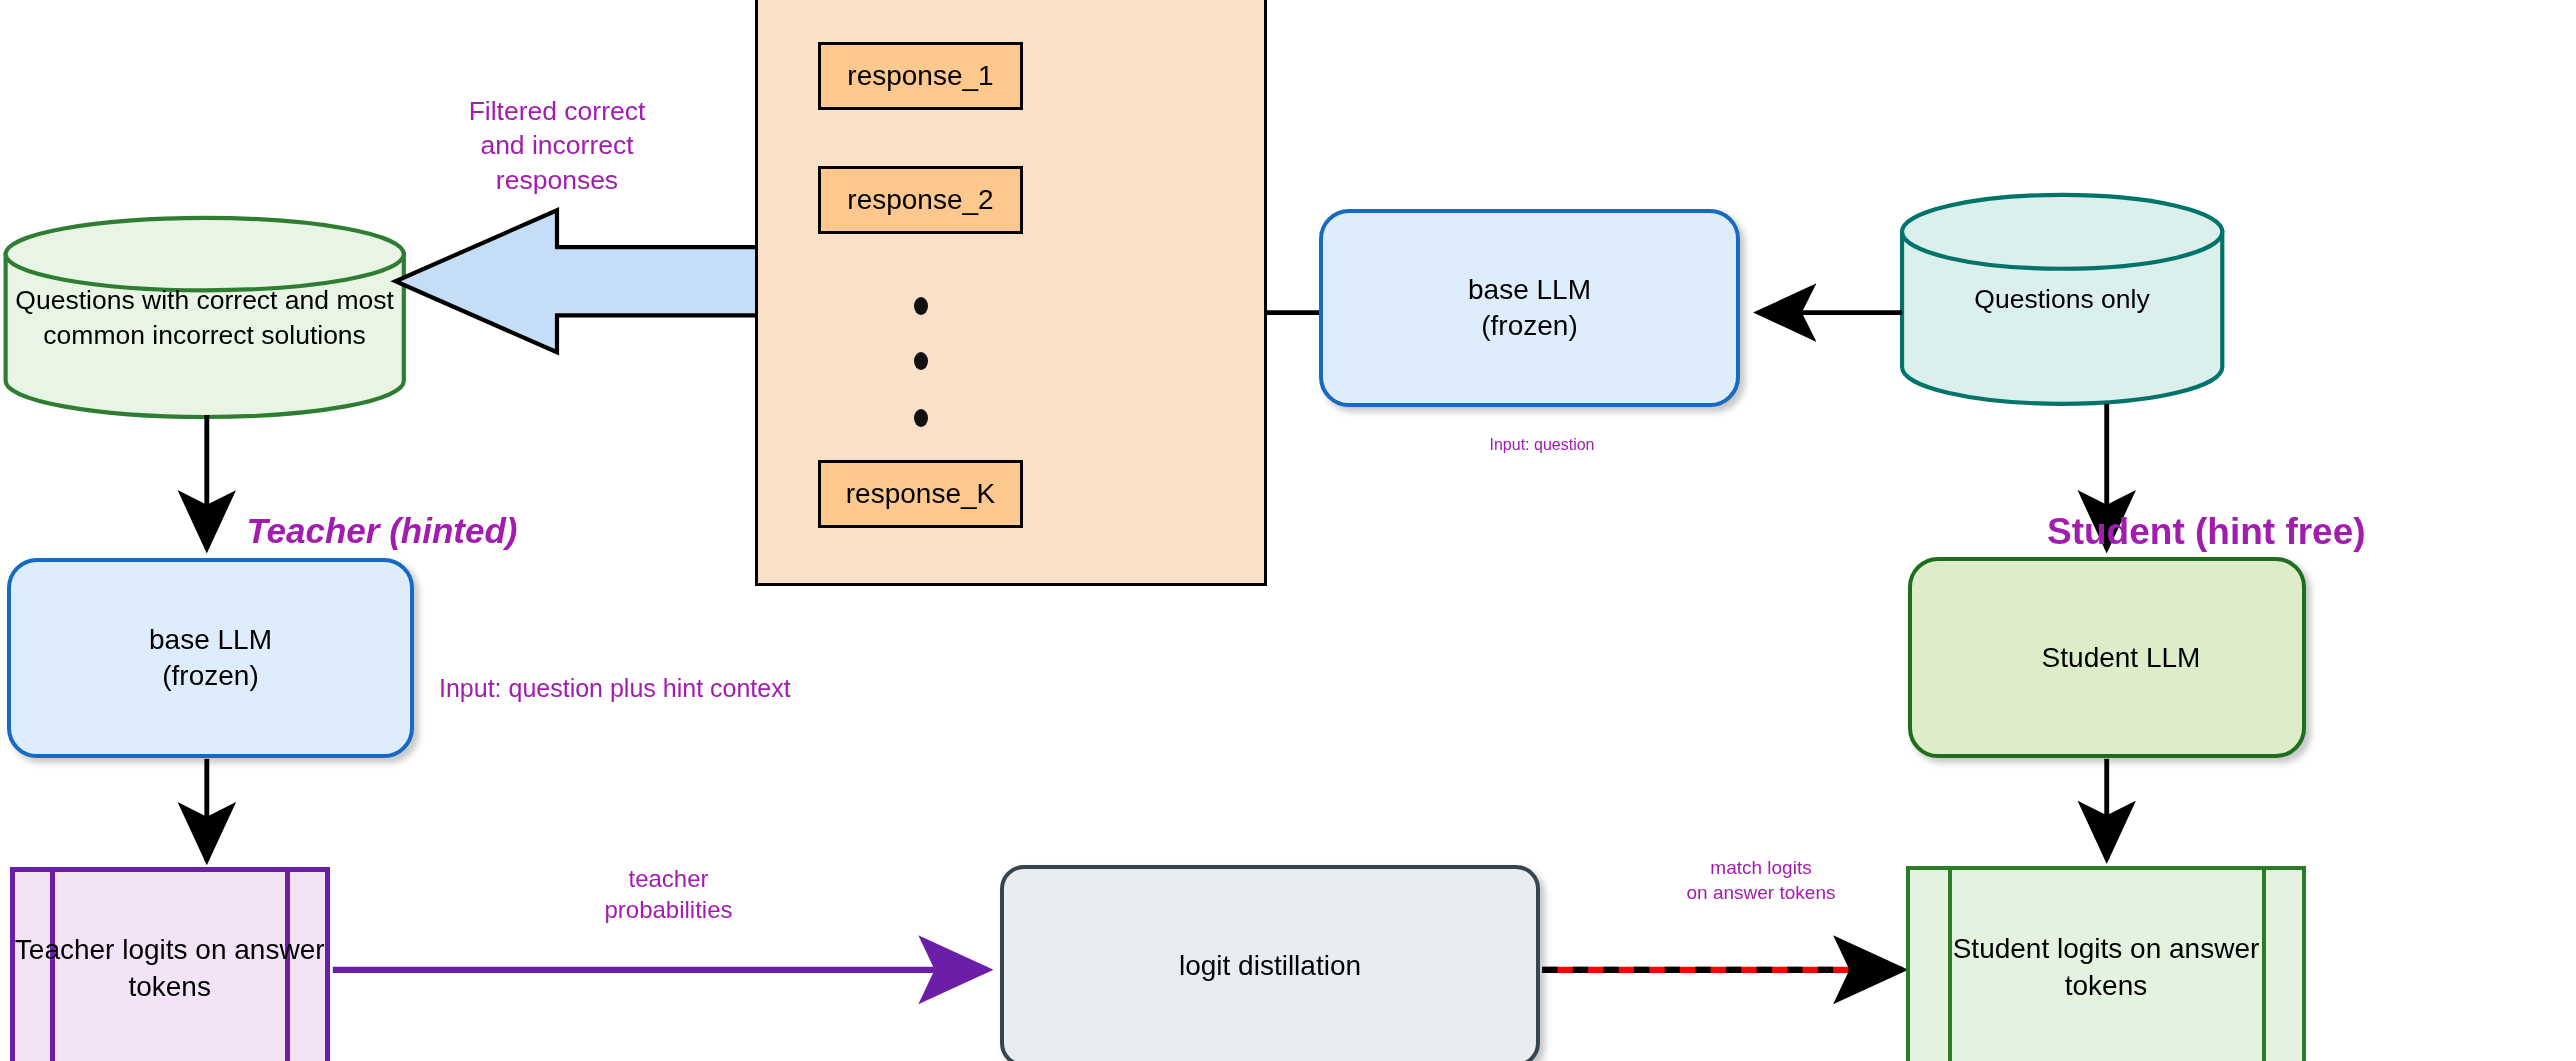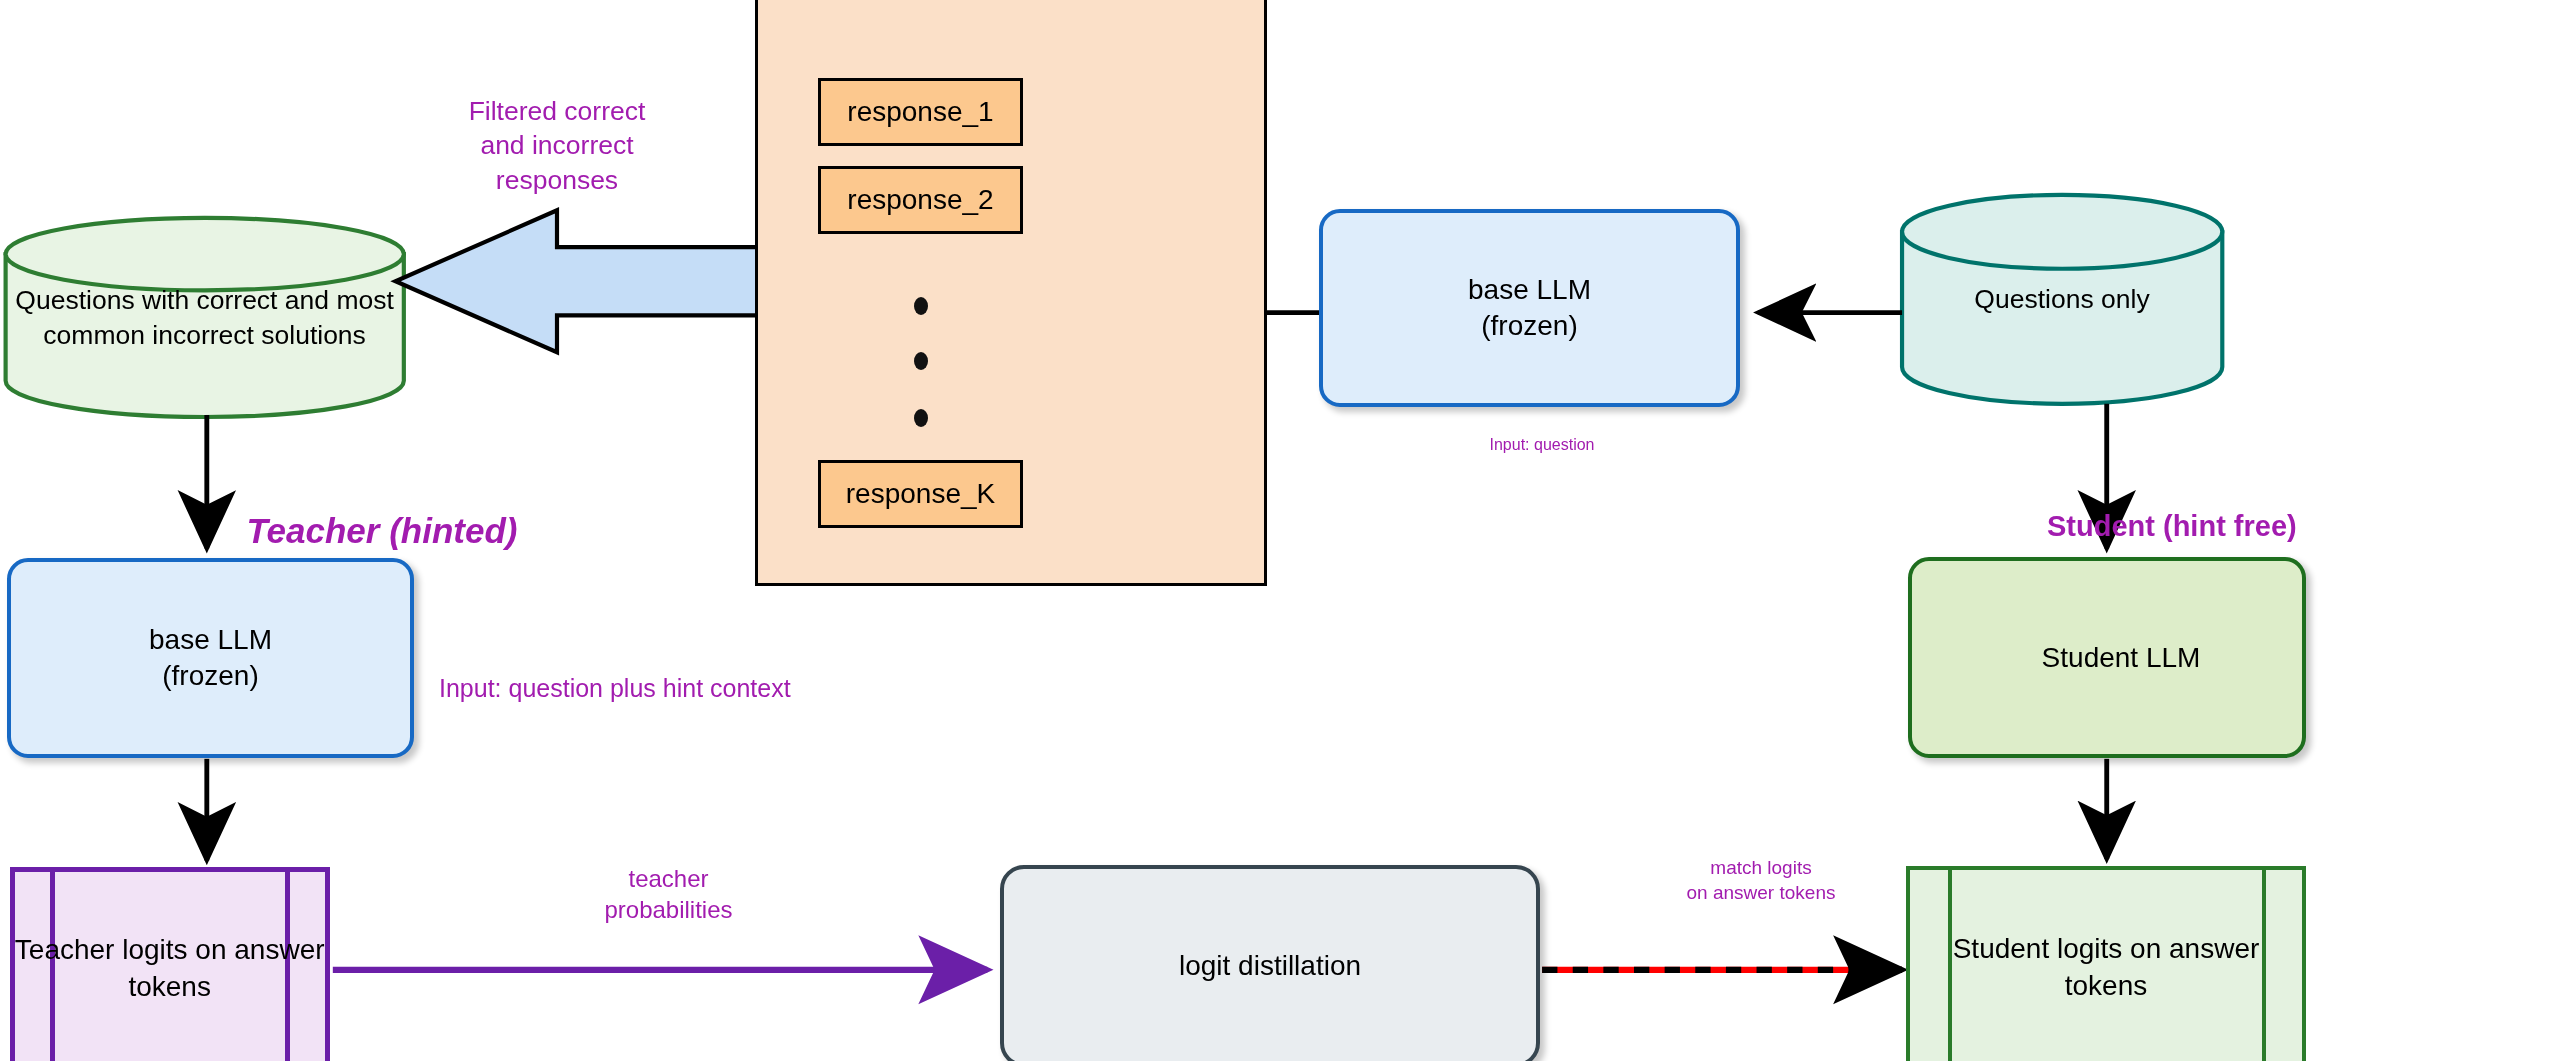--- a/index.html
+++ b/index.html
@@ -18,29 +18,29 @@
   
   #sampling-panel{
     left:755px;top:-2.8px;width:512px;height:589px;
     background:#FBE0C8;border:3.5px solid #000000;
   }
   .response-box{
     width:205px;height:68px;
     background:#FCC88E;border:3.5px solid #000000;
     font-size:28px;
   }
-  #response-1{left:818px;top:42px;margin-top:36px;}
+  #response-1{left:818px;top:42px;}
   #response-2{left:818px;top:166px;}
   #response-k{left:818px;top:460px;}
 
   .ellipsis-dot{position:absolute;width:14px;height:18px;border-radius:50%;background:#111111;}
 
   
   .rbox{
-    border-radius:21px;
+    border-radius:30px;
     box-shadow:4.2px 4.2px 6.3px rgba(0,0,0,0.22);
     font-size:28px;
   }
   #base-llm-top{
     left:1319px;top:209px;width:421px;height:198px;
     background:#DEEDFB;border:4.9px solid #1769C4;
   }
   #base-llm-teacher{
     left:7px;top:558px;width:407px;height:200px;
     background:#DEEDFB;border:4.9px solid #1769C4;
@@ -86,21 +86,21 @@
   }
   #student-logits .inner-l{left:38px;border-left:4.9px solid #2A7B2A;}
   #student-logits .inner-r{right:36px;border-right:4.9px solid #2A7B2A;}
 
   
   .txt{position:absolute;color:#a21caf;line-height:1.3;text-align:center;white-space:pre-line;}
   #lbl-filtered{left:418px;top:94px;width:278px;font-size:26.5px;}
   #lbl-input-question{left:1403px;top:435px;width:278px;font-size:16px;}
   #lbl-input-hint{left:439px;top:672px;width:453px;font-size:25px;text-align:left;}
   #lbl-teacher-hinted{left:208px;top:508px;width:348px;font-size:35px;font-weight:bold;font-style:italic;}
-  #lbl-student-hintfree{left:2047px;top:508px;width:432px;font-size:29px;font-weight:bold;text-align:left;}
+  #lbl-student-hintfree{left:2047px;top:508px;width:432px;font-size:37px;font-weight:bold;text-align:left;}
   #lbl-teacher-prob{left:557px;top:863px;width:223px;font-size:24px;}
   #lbl-match-logits{left:1622px;top:856px;width:278px;font-size:19px;}
 </style>
 </head>
 <body>
 
 <div id="stage">
 
   <svg id="svg-layer" viewBox="0 0 3700 1524">
     <defs>

